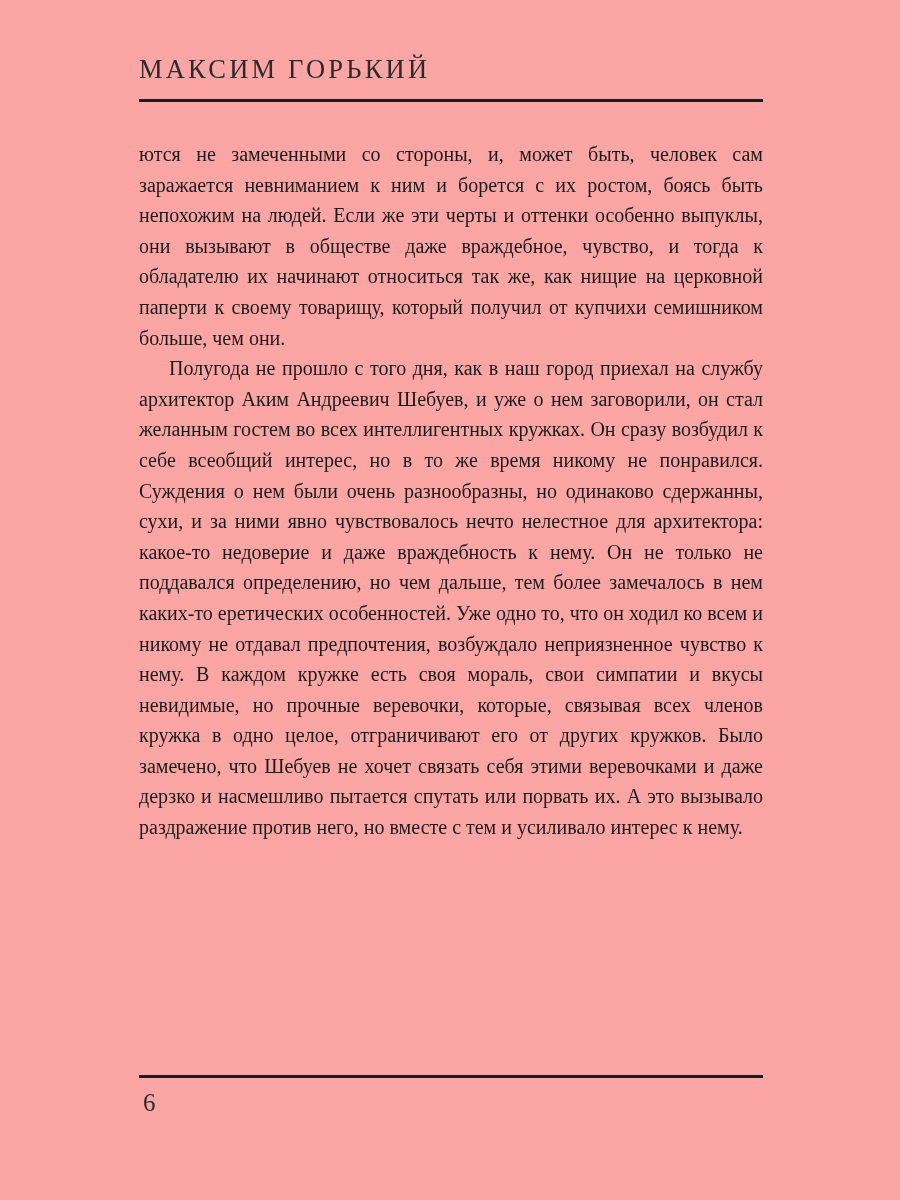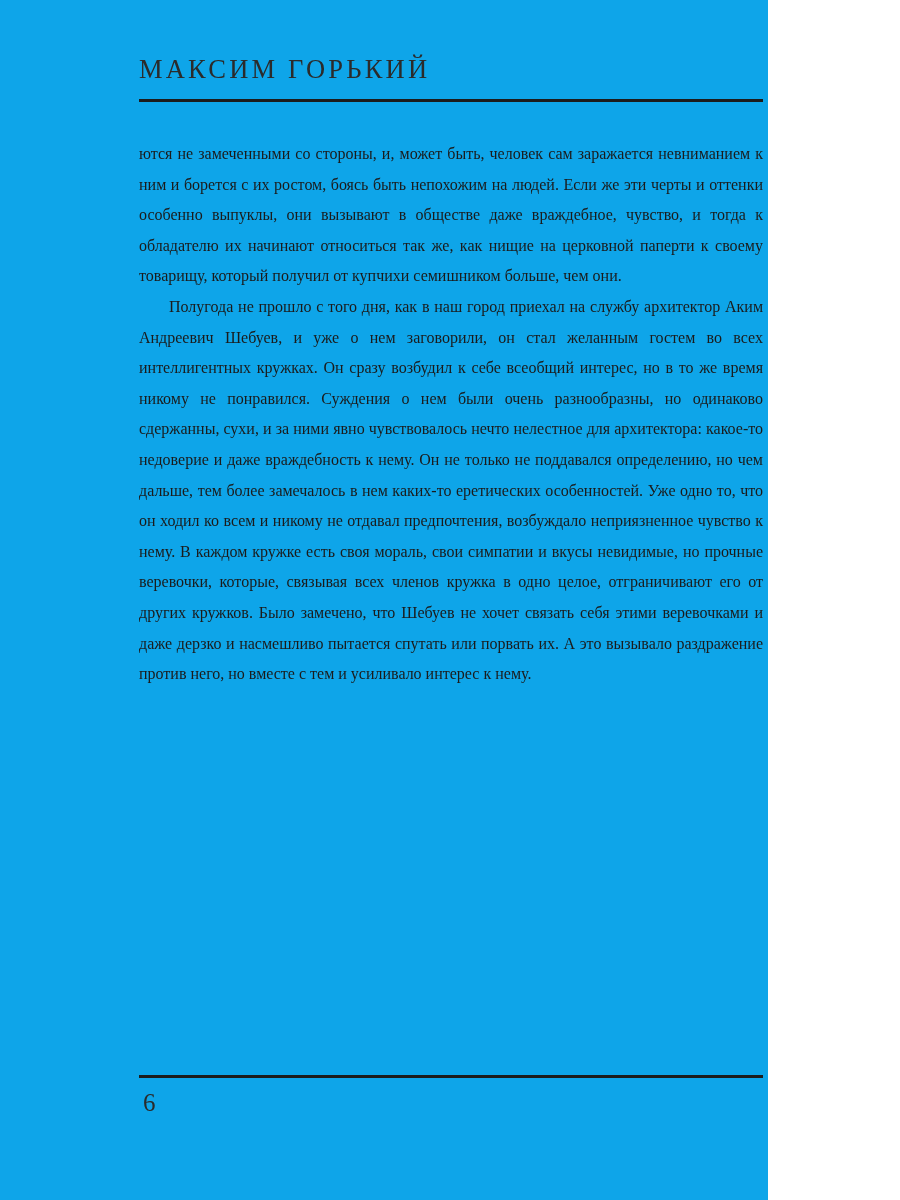--- a/index.html
+++ b/index.html
@@ -4,23 +4,23 @@
 <title>Book page</title>
 <style>
   html, body {
     margin: 0;
     padding: 0;
     background: #ffffff;
   }
 
   .page {
     position: relative;
-    width: 768px;
+    width: 900px;
     height: 1200px;
-    background: #0ea5e9;
+    background: #fca5a5;
     overflow: hidden;
     font-family: "Liberation Serif", "DejaVu Serif", serif;
     color: #1a1a1a;
     -webkit-font-smoothing: antialiased;
   }
 
   
   .running-head {
     position: absolute;
     left: 139px;
@@ -51,21 +51,21 @@
   
   .textblock {
     position: absolute;
     left: 139px;
     top: 139px;
     width: 624px;
   }
 
   .para {
     margin: 0;
-    font-size: 16px;
+    font-size: 20px;
     line-height: 30.6px;
     text-align: justify;
     text-align-last: left;
     text-justify: inter-word;
     color: #1b1b1b;
     hyphens: manual;
   }
 
   .para.indent {
     text-indent: 30px;

